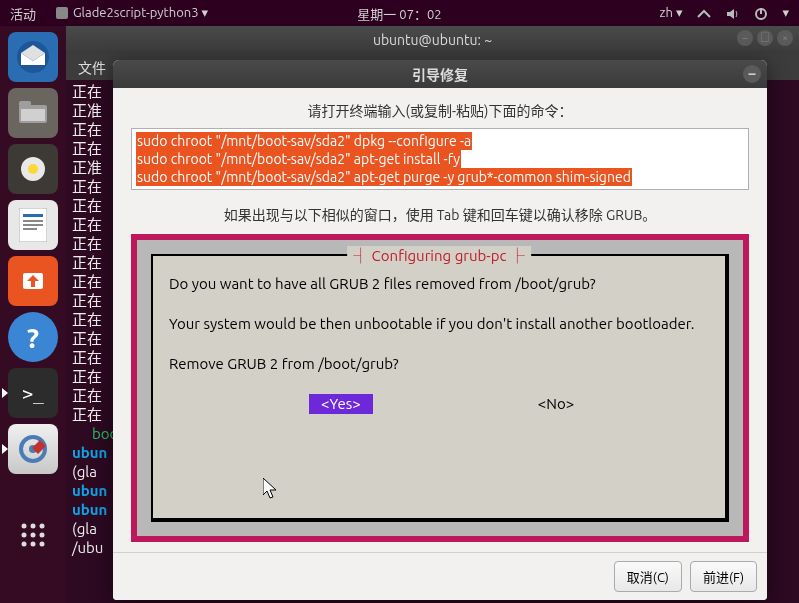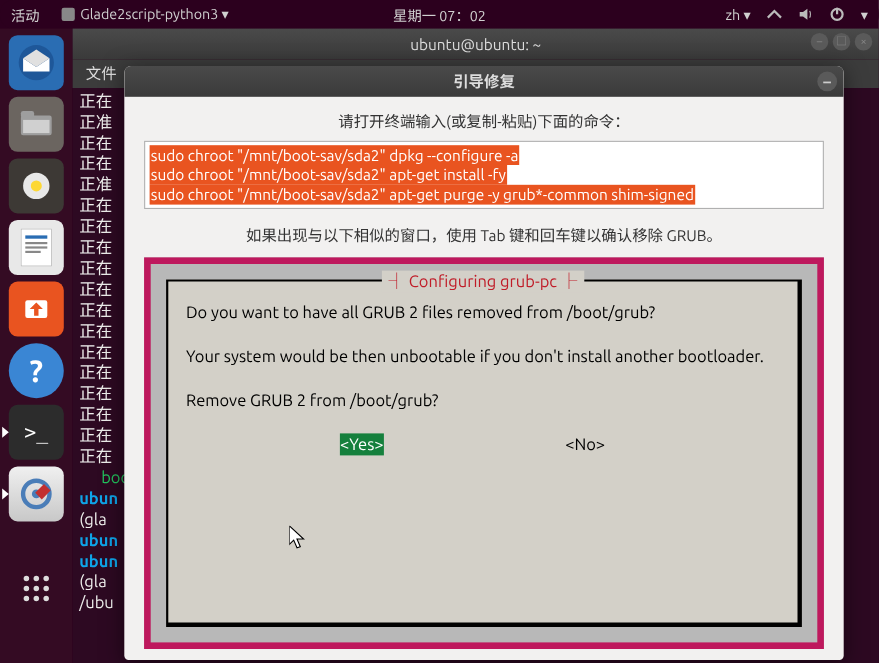--- a/index.html
+++ b/index.html
@@ -37,21 +37,21 @@
 .dialog-content { padding: 12px 18px 0 18px; font-size: 14px; color: #333; flex: 1; display: flex; flex-direction: column; }
 .cmd-instructions { text-align: center; margin-bottom: 8px; }
 .cmd-box { border: 1px solid #b0b0b0; background: #fff; padding: 3px 4px; font-family: "Ubuntu Mono",monospace; font-size: 14px; line-height: 18px; }
 .cmd-box .hl { background: #e95420; color: #fff; padding: 0 1px; display: inline-block; }
 .tab-note { text-align: center; margin: 14px 0 10px 0; }
 .screenshot-box { background: #b8b8b8; border: 6px solid #be185d; flex: 1; padding: 14px; margin-bottom: 10px; display: flex; }
 .ncurses { background: #d3d0c8; border: 2px solid #000; border-right-width: 4px; border-bottom-width: 4px; flex: 1; font-family: "Ubuntu Mono","DejaVu Sans Mono",monospace; font-size: 15px; color: #000; position: relative; padding: 18px 16px 12px 16px; line-height: 20px; }
 .ncurses .title { position: absolute; top: -10px; left: 50%; transform: translateX(-50%); background: #d3d0c8; color: #c01c28; padding: 0 6px; font-weight: normal; }
 .ncurses .body-text { white-space: pre-wrap; }
 .ncurses .options { display: flex; margin-top: 20px; }
-.ncurses .yes { background: #15803d; color: #fff; padding: 0 0; margin-left: 140px; }
+.ncurses .yes { background: #6d28d9; color: #fff; padding: 0 12px; margin-left: 140px; }
 .ncurses .no { margin-left: 165px; }
 .dialog-actions { padding: 8px 10px; display: flex; justify-content: flex-end; gap: 8px; background: #f2f1f0; border-top: 1px solid #d0d0d0; }
 .dialog-actions button { background: linear-gradient(#fafafa,#e8e8e8); border: 1px solid #aaa; border-radius: 4px; padding: 5px 12px; font-size: 13px; cursor: pointer; }
 .cursor { position: absolute; width: 16px; height: 24px; pointer-events: none; z-index: 999; }
 </style>
 </head>
 <body>
 
 <div class="top-panel">
   <div class="left">
@@ -186,17 +186,21 @@
         <div class="body-text">Your system would be then unbootable if you don't install another bootloader.</div>
         <div style="height:20px"></div>
         <div class="body-text">Remove GRUB 2 from /boot/grub?</div>
         <div class="options">
           <span class="yes">&lt;Yes&gt;</span>
           <span class="no">&lt;No&gt;</span>
         </div>
       </div>
     </div>
   </div>
+  <div class="dialog-actions">
+    <button>取消(C)</button>
+    <button>前进(F)</button>
+  </div>
 </div>
 
 <svg class="cursor" style="left:263px;top:478px;" viewBox="0 0 16 24">
     <path d="M0 0v17l4-4 3 7 3-1-3-7h6z" fill="#fff" stroke="#000"></path>
   </svg>
 
 </body></html>

